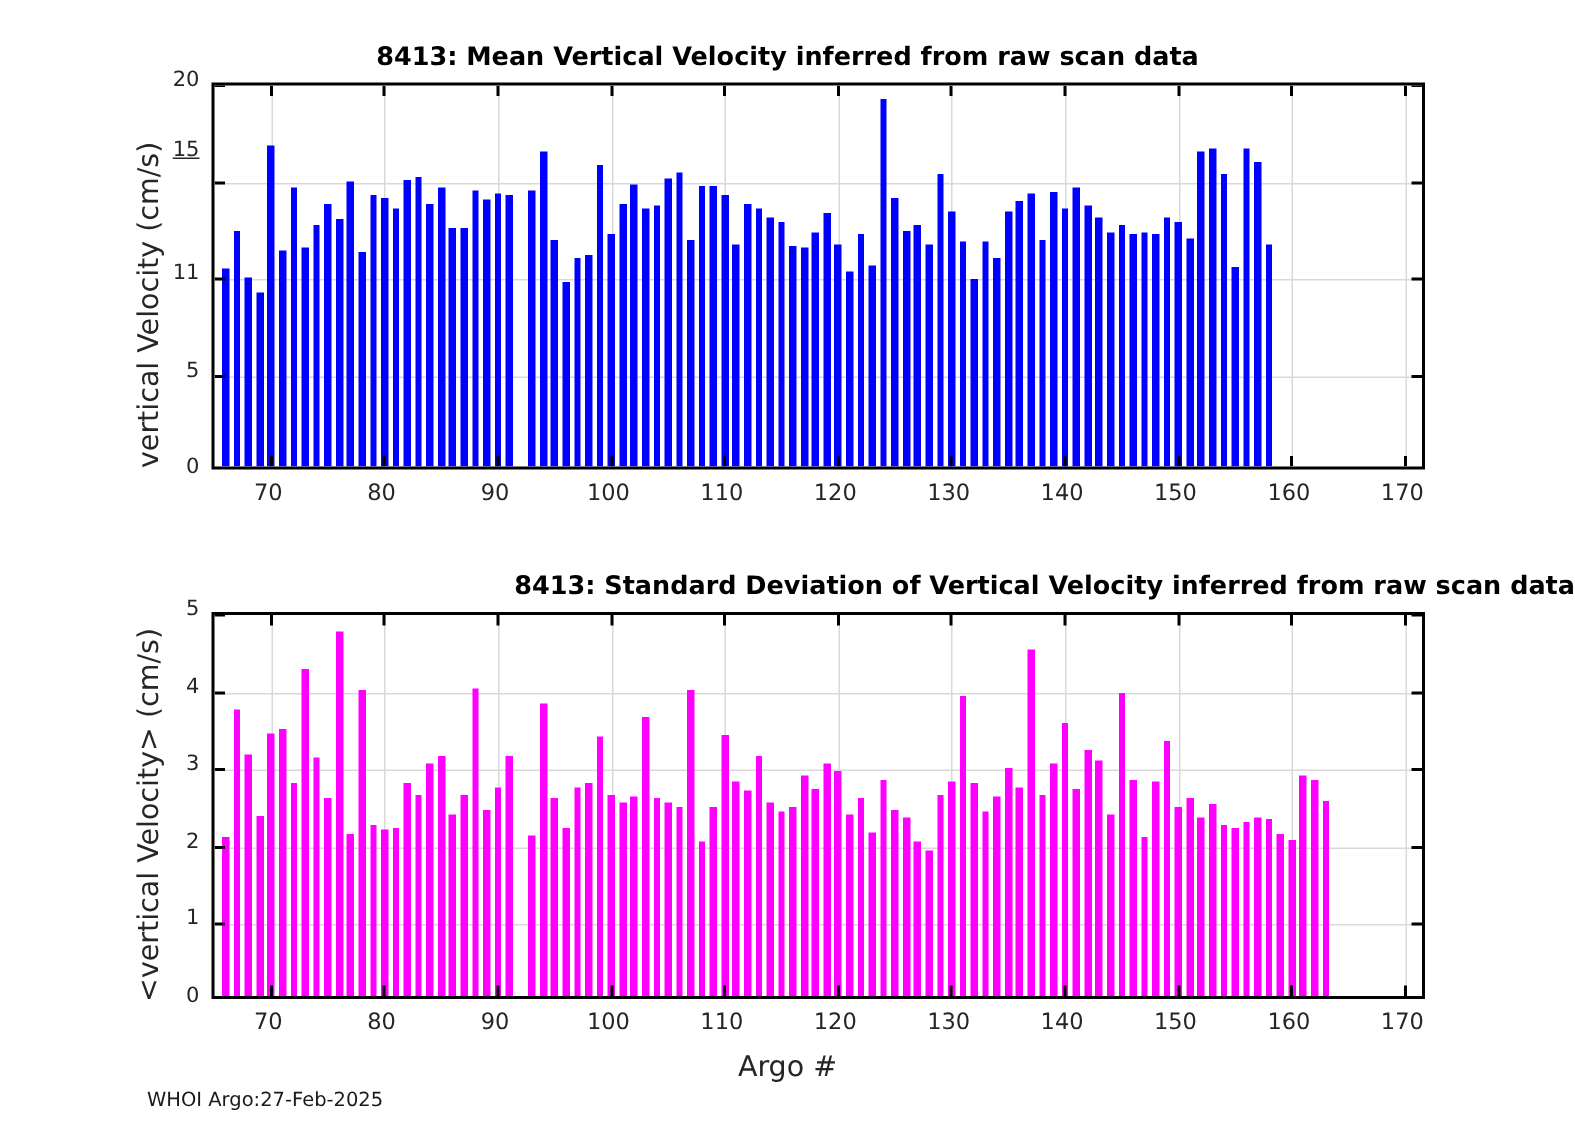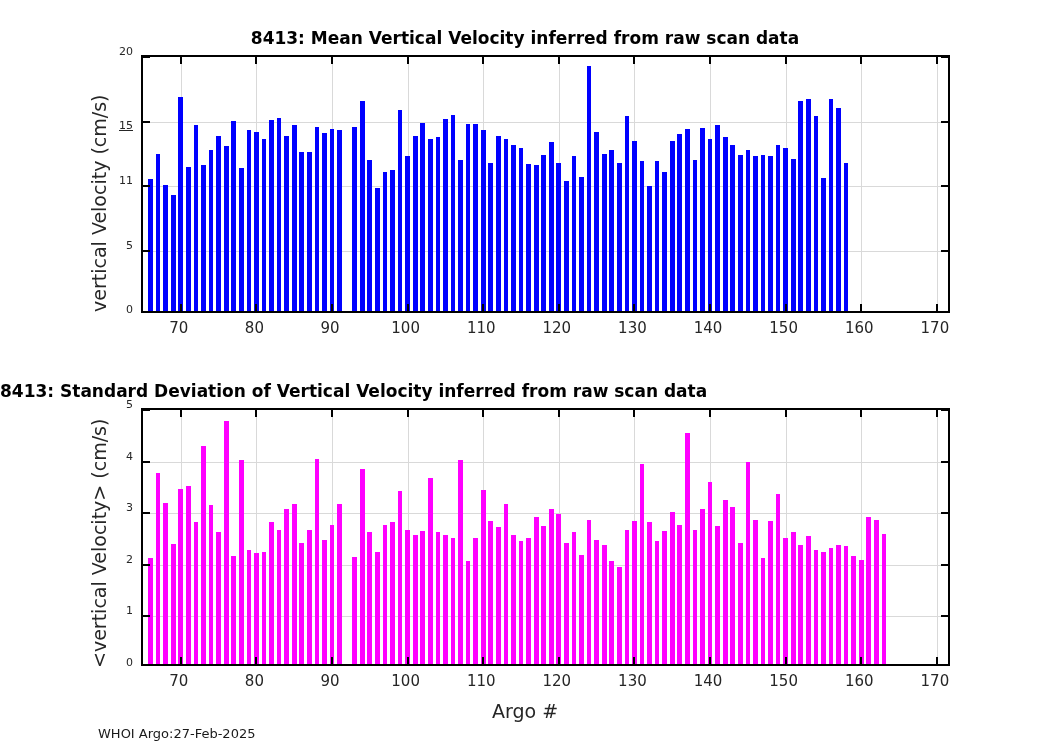--- a/index.html
+++ b/index.html
@@ -29,21 +29,21 @@
 
   
   .tick-y{position:absolute;width:7px;height:2px;background:#000;left:0;}
   .tick-y-r{position:absolute;width:7px;height:2px;background:#000;right:0;}
   .tick-x{position:absolute;width:2px;height:7px;background:#000;bottom:0;}
   .tick-x-t{position:absolute;width:2px;height:7px;background:#000;top:0;}
 
   
   .ylab-txt{
     position:absolute;
-    font-size:11px;
+    font-size:14px;
     color:#262626;
     text-align:right;
     font-family:"DejaVu Sans", sans-serif;
   }
   .xlab-txt{
     position:absolute;
     font-size:15px;
     color:#262626;
     text-align:center;
     font-family:"DejaVu Sans", sans-serif;
@@ -227,40 +227,40 @@
           <div class="tick-x-t" style="left: 717.271px;"></div>
           <div class="tick-x" style="left: 792.879px;"></div>
           <div class="tick-x-t" style="left: 792.879px;"></div>
         </div>
     </div>
 
     <div id="top-ytlabels">
         <div class="ylab-txt" style="left: 79px; top: 303px; width: 54px;">0</div>
         <div class="ylab-txt" style="left: 79px; top: 238.5px; width: 54px;">5</div>
         <div class="ylab-txt" style="left: 79px; top: 174px; width: 54px;">11</div>
-        <div class="ylab-txt" style="left: 79px; top: 119px; width: 54px; text-decoration: underline;">15</div>
+        <div class="ylab-txt" style="left: 79px; top: 92px; width: 54px; text-decoration: underline;">15</div>
         <div class="ylab-txt" style="left: 79px; top: 45px; width: 54px;">20</div>
       </div>
     <div id="top-xtlabels">
         <div class="xlab-txt" style="left: 138.804px; top: 319px; width: 80px;">70</div>
         <div class="xlab-txt" style="left: 214.411px; top: 319px; width: 80px;">80</div>
         <div class="xlab-txt" style="left: 290.019px; top: 319px; width: 80px;">90</div>
         <div class="xlab-txt" style="left: 365.626px; top: 319px; width: 80px;">100</div>
         <div class="xlab-txt" style="left: 441.234px; top: 319px; width: 80px;">110</div>
         <div class="xlab-txt" style="left: 516.841px; top: 319px; width: 80px;">120</div>
         <div class="xlab-txt" style="left: 592.449px; top: 319px; width: 80px;">130</div>
         <div class="xlab-txt" style="left: 668.056px; top: 319px; width: 80px;">140</div>
         <div class="xlab-txt" style="left: 743.664px; top: 319px; width: 80px;">150</div>
         <div class="xlab-txt" style="left: 819.271px; top: 319px; width: 80px;">160</div>
         <div class="xlab-txt" style="left: 894.879px; top: 319px; width: 80px;">170</div>
       </div>
   </div>
 
   <div class="panel">
-    <div class="chart-title" id="bot-title" style="top: 381px; left: 0px; width: 1050px; text-align: left;">8413: Standard Deviation of Vertical Velocity inferred from raw scan data</div>
+    <div class="chart-title" id="bot-title" style="top: 381px; left: 0px; width: 1050px; text-align: right;">8413: Standard Deviation of Vertical Velocity inferred from raw scan data</div>
 
     <div class="axis-name rot" id="bot-ylabel" style="left: 88px; top: 668px; font-size: 19px;">&lt;vertical Velocity&gt; (cm/s)</div>
 
     <div class="plot-frame" id="bot-frame" style="left: 141px; top: 408px; width: 809px; height: 258px;">
       <div id="bot-grid">
           <div class="gridline" style="top: 206.4px;"></div>
           <div class="gridline" style="top: 154.8px;"></div>
           <div class="gridline" style="top: 103.2px;"></div>
           <div class="gridline" style="top: 51.6px;"></div>
           <div class="vgridline" style="left: 37.8037px;"></div>

